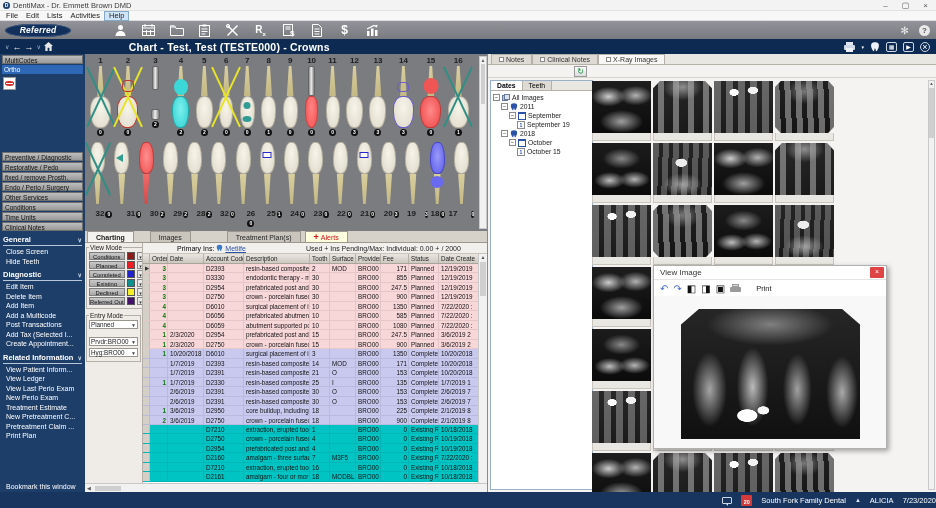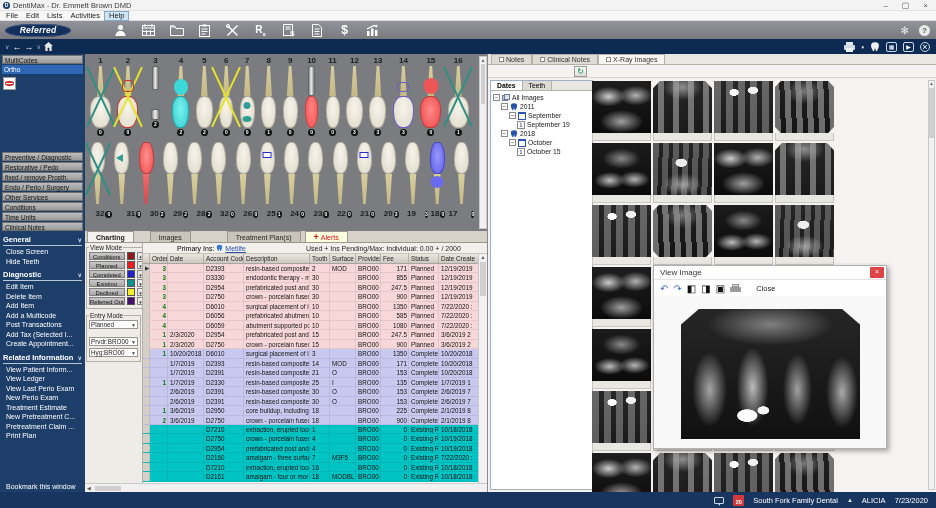--- a/index.html
+++ b/index.html
@@ -164,21 +164,21 @@
      radial-gradient(ellipse 10px 7px at 46% 78%,#f5f5f5 55%,transparent 62%),
      radial-gradient(ellipse 24px 52px at 16% 62%,rgba(190,190,190,.85),transparent 72%),
      radial-gradient(ellipse 22px 55px at 40% 60%,rgba(205,205,205,.9),transparent 72%),
      radial-gradient(ellipse 20px 50px at 65% 62%,rgba(185,185,185,.85),transparent 72%),
      radial-gradient(ellipse 22px 50px at 90% 64%,rgba(195,195,195,.85),transparent 72%),
      radial-gradient(ellipse 90px 30px at 50% 12%,rgba(150,150,150,.8),transparent 70%),
      linear-gradient(#262626,#101010);
      clip-path:polygon(10% 0,90% 0,100% 12%,100% 100%,0 100%,0 12%);}
 
   
-  .statusbar{position:absolute;left:0;top:492px;width:936px;height:16px;background:#17355f;color:#fff;display:flex;align-items:center;justify-content:flex-end;font-size:7.5px;gap:9px;padding-right:8px;}
+  .statusbar{position:absolute;left:0;top:492px;width:936px;height:16px;background:#17355f;color:#fff;display:flex;align-items:center;justify-content:flex-end;font-size:7.5px;gap:9px;}
   .chatico{width:10px;height:7px;border:1px solid #cfd8e6;border-radius:1px;position:relative;}
   .chatico:after{content:"";position:absolute;left:2px;bottom:-3px;border-left:3px solid transparent;border-right:0 solid transparent;border-top:3px solid #cfd8e6;}
   .calbadge{width:11px;height:11px;background:#d43a3a;color:#fff;font-size:5.5px;font-weight:bold;display:flex;align-items:flex-end;justify-content:center;border-radius:1px;line-height:7px;}
   .tri{font-size:6px;color:#e6ecf5;}
 </style>
 </head>
 <body>
 
 <div id="app">
 
@@ -283,20 +283,21 @@
   <div class="navbar">
     <span class="navic">
       <span class="sm">∨</span>
       <span>←</span>
       <span>→</span>
       <span class="sm">∨</span>
       <svg width="9" height="9" viewBox="0 0 10 10">
           <path d="M5 0 L10 4.5 L8.5 4.5 L8.5 10 L6 10 L6 6.5 L4 6.5 L4 10 L1.5 10 L1.5 4.5 L0 4.5 Z" fill="#e8e8e8"></path>
         </svg>
     </span>
+    <span class="nav-title">Chart - Test, Test (TESTE000)  - Crowns</span>
     <span class="navright">
       <svg width="11" height="10" viewBox="0 0 11 10">
           <rect x="2" y="0" width="7" height="3" fill="#dfe6f0"></rect>
           <rect x="0" y="3" width="11" height="5" rx="1" fill="#cfd8e6"></rect>
           <rect x="2" y="6" width="7" height="4" fill="#eef2f8"></rect>
         </svg>
       <span class="sm" style="font-size:5px;">▾</span>
       <svg width="10" height="10" viewBox="0 0 10 10">
           <path d="M2 1 C0.5 2.5 1 5 2 7 C2.6 8.4 3.4 9.6 4 9 C4.5 8.5 4.2 6.5 5 6.5 C5.8 6.5 5.5 8.5 6 9 C6.6 9.6 7.4 8.4 8 7 C9 5 9.5 2.5 8 1 C6.8 0 3.2 0 2 1 Z" fill="#eef2f8"></path>
         </svg>
@@ -568,21 +569,21 @@
             <span class="badge">2</span>
           </div>
           <div class="ncell" style="width: 15px; display: flex; justify-content: center; gap: 1px; align-items: center;">
             <span>28</span>
             <span class="badge">2</span>
           </div>
           <div class="ncell" style="width: 15px; display: flex; justify-content: center; gap: 1px; align-items: center;">
             <span>32</span>
             <span class="badge">0</span>
           </div>
-          <div class="ncell" style="width: 15px; display: flex; gap: 1px; align-items: center;">
+          <div class="ncell" style="width: 15px; display: flex; gap: 1px; align-items: center; flex-direction: column;">
             <span>26</span>
             <span class="badge">0</span>
           </div>
           <div class="ncell" style="width: 15px; display: flex; justify-content: center; gap: 1px; align-items: center;">
             <span>25</span>
             <span class="badge">1</span>
           </div>
           <div class="ncell" style="width: 15px; display: flex; justify-content: center; gap: 1px; align-items: center;">
             <span>24</span>
             <span class="badge">0</span>
@@ -1225,21 +1226,21 @@
       <div class="viw-tools">
         <span class="blue">↶</span>
         <span class="blue">↷</span>
         <span class="sq">◧</span>
         <span class="sq">◨</span>
         <span class="sq">▣</span>
         <span class="prico">
             <span class="ppap"></span>
             <span class="pbody"></span>
           </span>
-        <span class="undo-label">Close</span>
+        <span class="undo-label">Print</span>
       </div>
       <div class="xr-large"></div>
     </div>
   </div>
 
   <div class="statusbar">
     <span class="chatico"></span>
     <span class="calbadge">20</span>
     <span>South Fork Family Dental</span>
     <span class="tri">▲</span>

